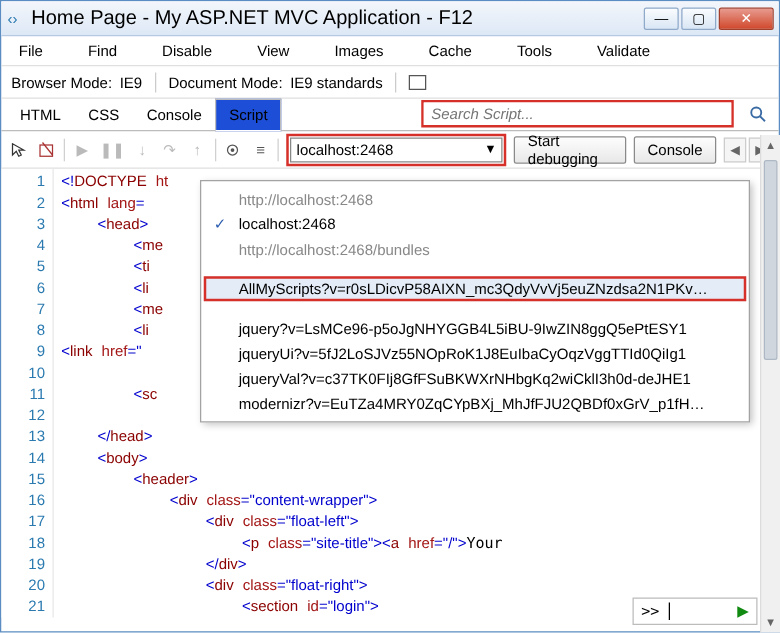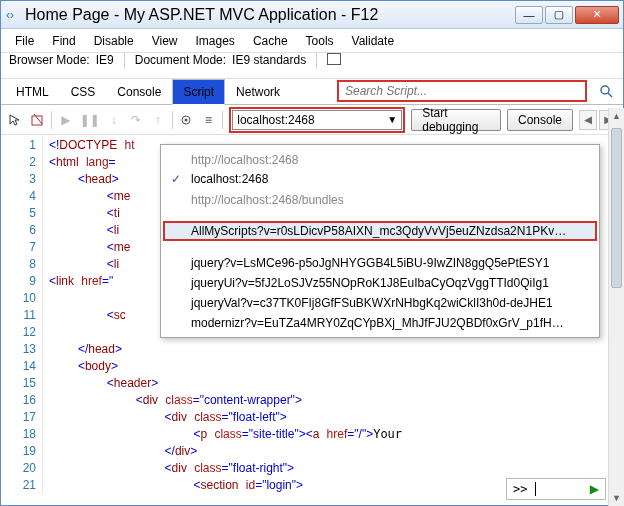--- a/index.html
+++ b/index.html
@@ -3,23 +3,23 @@
 <meta charset="utf-8">
 <style>
 *{box-sizing:border-box;margin:0;padding:0;font-family:"Segoe UI",Tahoma,sans-serif;font-size:12px}
 body{background:#fff;width:624px;height:506px;overflow:hidden;border:1px solid #5b8cc2}
 .titlebar{height:28px;background:linear-gradient(#f3f6fb,#dde8f6);border-bottom:1px solid #b5c9e3;display:flex;align-items:center;padding:0 4px;position:relative}
 .titlebar .icon{width:16px;height:16px;margin-right:4px;display:flex;align-items:center;justify-content:center}
 .titlebar .title{flex:1;color:#000;font-size:16px}
 .winbtns{display:flex;gap:2px}
 .winbtn{width:28px;height:18px;border:1px solid #8fa9c9;border-radius:2px;background:linear-gradient(#fafcfe,#d9e6f4);display:flex;align-items:center;justify-content:center;font-size:11px}
 .winbtn.close{width:44px;background:linear-gradient(#e79a8e,#d1492c);border-color:#a23e2a;color:#fff}
-.menubar{height:24px;display:flex;align-items:center;padding:0 6px;gap:2px;border-bottom:1px solid #e0e0e0}
+.menubar{height:24px;display:flex;align-items:center;padding:0 6px;gap:20px;border-bottom:1px solid #e0e0e0}
 .menubar span{padding:3px 8px;cursor:default}
-.modebar{height:26px;display:flex;padding:0 8px;gap:6px;border-bottom:1px solid #e0e0e0}
+.modebar{height:26px;display:flex;align-items:center;padding:0 8px;gap:6px;border-bottom:1px solid #e0e0e0}
 .modebar .lbl{color:#000}
 .modebar .sep{width:1px;height:16px;background:#ccc;margin:0 4px}
 .modebar .boxicon{width:14px;height:12px;border:1px solid #555}
 .tabbar{height:26px;display:flex;align-items:flex-end;padding:0 4px;border-bottom:1px solid #bcbcbc;position:relative}
 .tab{padding:5px 10px;border:1px solid transparent;cursor:default;position:relative;top:1px}
 .tab.active{border:1px solid #bcbcbc;border-bottom:1px solid #fff;background:#1d4ed8}
 .searchwrap{position:absolute;right:36px;top:1px;width:250px;height:22px;border:2.5px solid #d6302a;display:flex;align-items:center}
 .searchwrap input{border:none;outline:none;width:100%;padding:0 6px;font-style:italic;color:#6d28d9;height:100%}
 .magicon{position:absolute;right:10px;top:5px;color:#3a6ba5}
 .toolbar{height:30px;display:flex;align-items:center;padding:0 6px;gap:6px;border-bottom:1px solid #e0e0e0;position:relative}
@@ -88,21 +88,20 @@
   <span>IE9 standards</span>
   <span class="sep"></span>
   <span class="boxicon"></span>
 </div>
 
 <div class="tabbar">
   <div class="tab">HTML</div>
   <div class="tab">CSS</div>
   <div class="tab">Console</div>
   <div class="tab active">Script</div>
-  <div class="tab">Network</div>
   <div class="searchwrap">
     <input placeholder="Search Script..." style="">
   </div>
   <span class="magicon">
     <svg width="14" height="14" viewBox="0 0 14 14">
         <circle cx="6" cy="6" r="4" fill="none" stroke="#3a6ba5" stroke-width="1.5"></circle>
         <line x1="9" y1="9" x2="13" y2="13" stroke="#3a6ba5" stroke-width="1.5"></line>
       </svg>
   </span>
 </div>

